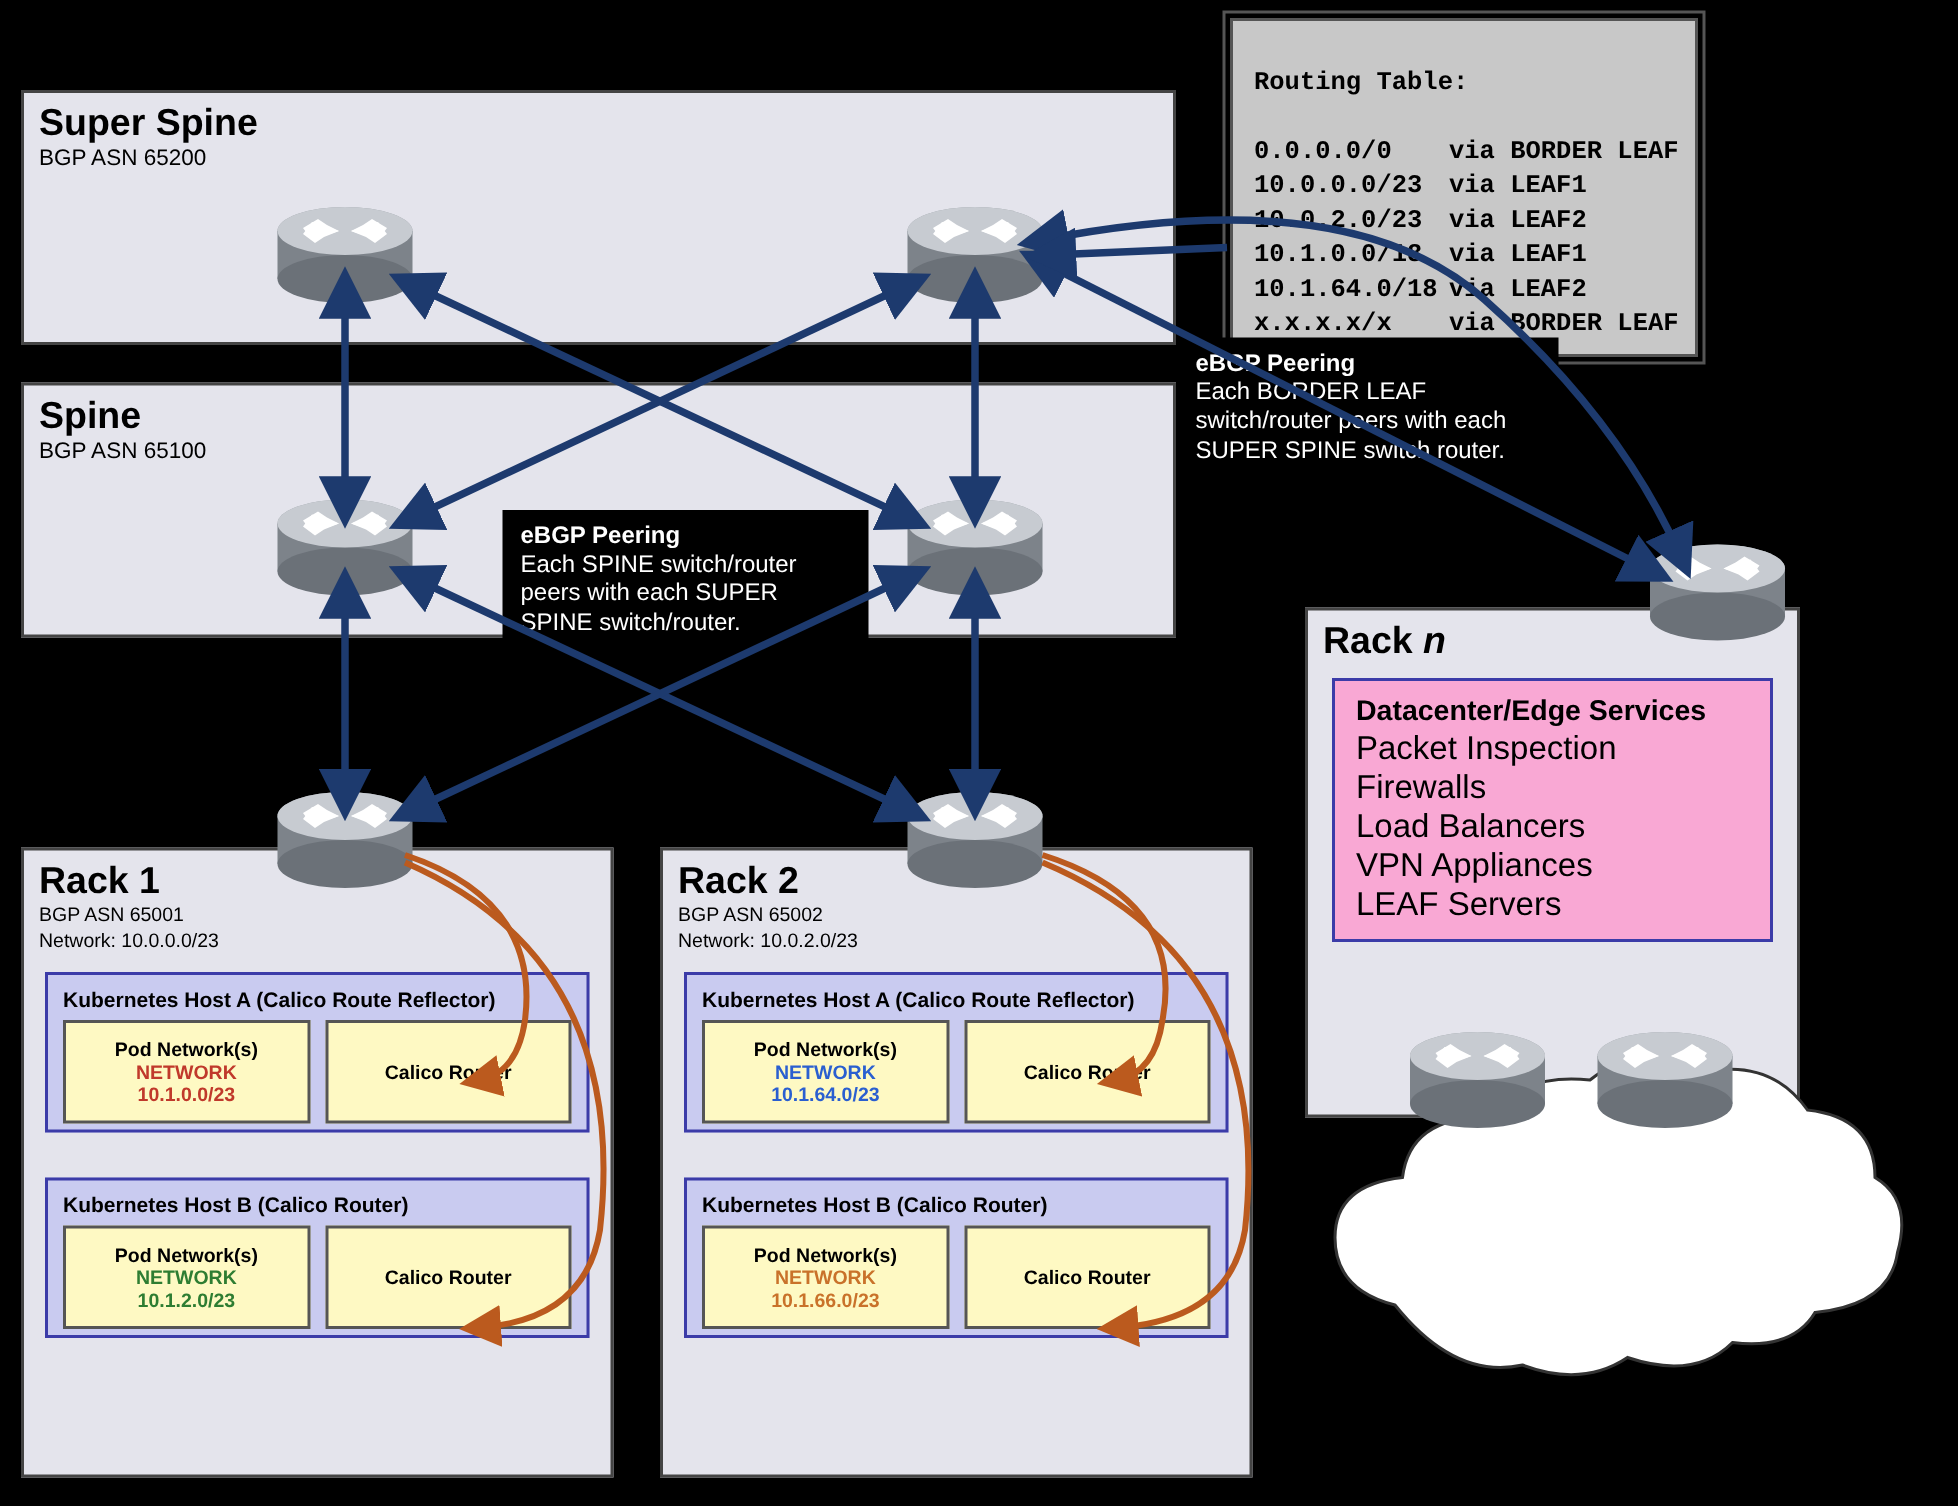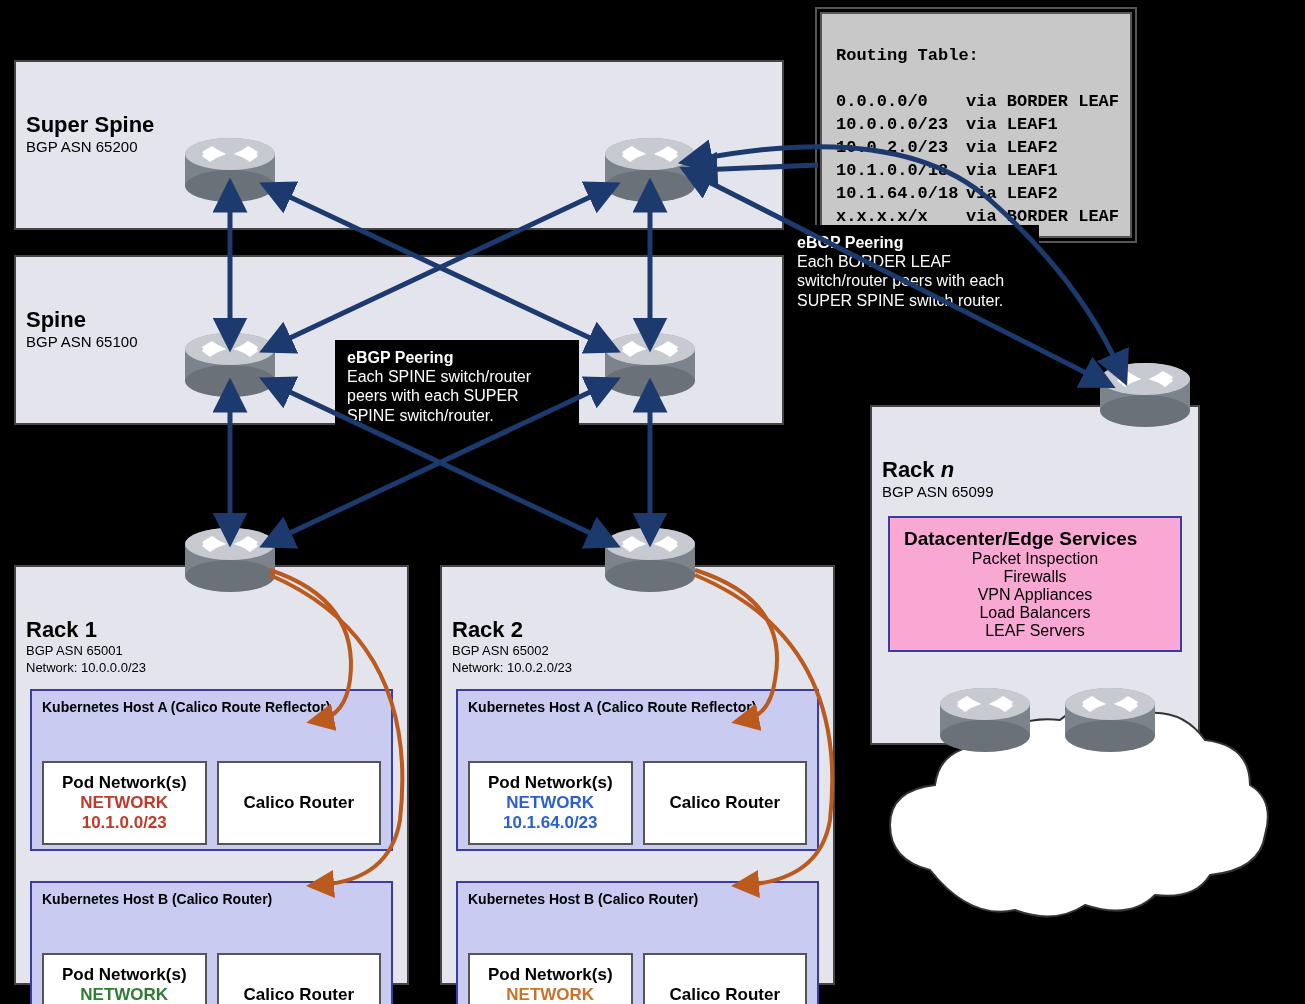--- a/index.html
+++ b/index.html
@@ -13,23 +13,22 @@
     overflow: hidden;
   }
   .panel {
     position: absolute;
     background: #e4e4ec;
     border: 2px solid #444;
     box-sizing: border-box;
   }
   .panel .title {
     font-weight: bold;
-    font-size: 22px;
+    font-size: 25px;
     padding: 6px 10px 0 10px;
-    margin-top: 44px;
   }
   .panel .subtitle {
     font-size: 15px;
     padding: 0 10px 6px 10px;
   }
   .panel .subtitle2 {
     font-size: 13px;
     padding: 0 10px 6px 10px;
   }
   .routing {
@@ -60,38 +59,37 @@
     margin: 8px 14px;
     padding: 8px 10px 4px 10px;
   }
   .host .htitle {
     font-size: 14px;
     font-weight: bold;
     margin-bottom: 6px;
   }
   .boxes { display: flex; gap: 10px; }
   .subbox {
-    background: #ffffff;
+    background: #fef9c3;
     border: 2px solid #555;
     flex: 1;
     text-align: center;
     padding: 10px 4px;
-    font-size: 17px;
-    margin-top: 40px;
+    font-size: 13px;
   }
   .subbox .b1 { font-weight: bold; }
   .subbox .net { font-weight: bold; }
   .services {
     background: #f9a8d4;
     border: 2px solid #3b3ba8;
     margin: 10px 16px;
     padding: 10px 14px;
   }
   .services .stitle { font-weight: bold; font-size: 19px; }
-  .services .sline { font-size: 16px; text-align: center; }
+  .services .sline { font-size: 22px; }
   .cloud-label {
     position: absolute;
     text-align: center;
     font-size: 20px;
     font-weight: bold;
     line-height: 1.25;
   }
   svg.overlay {
     position: absolute;
     left: 0; top: 0;
@@ -186,27 +184,26 @@
       </div>
       <div class="subbox" style="display:flex;align-items:center;justify-content:center;">
         <span style="font-weight:bold">Calico Router</span>
       </div>
     </div>
   </div>
 </div>
 
 <div class="panel" style="left:870px; top:405px; width:330px; height:340px;">
   <div class="title"><span>Rack <i>n</i></span></div>
-  <div class="subtitle">BGP ASN 65099</div>
   <div class="services">
     <div class="stitle">Datacenter/Edge Services</div>
     <div class="sline">Packet Inspection</div>
     <div class="sline">Firewalls</div>
+    <div class="sline">Load Balancers</div>
     <div class="sline">VPN Appliances</div>
-    <div class="sline">Load Balancers</div>
     <div class="sline">LEAF Servers</div>
   </div>
 </div>
 
 <div class="callout" style="left:785px; top:225px; width:230px;">
   <div class="ct">eBGP Peering</div>
   <div>Each BORDER LEAF switch/router peers with each SUPER SPINE switch router.</div>
 </div>
 <div class="callout" style="left:335px; top:340px; width:220px;">
   <div class="ct">eBGP Peering</div>

